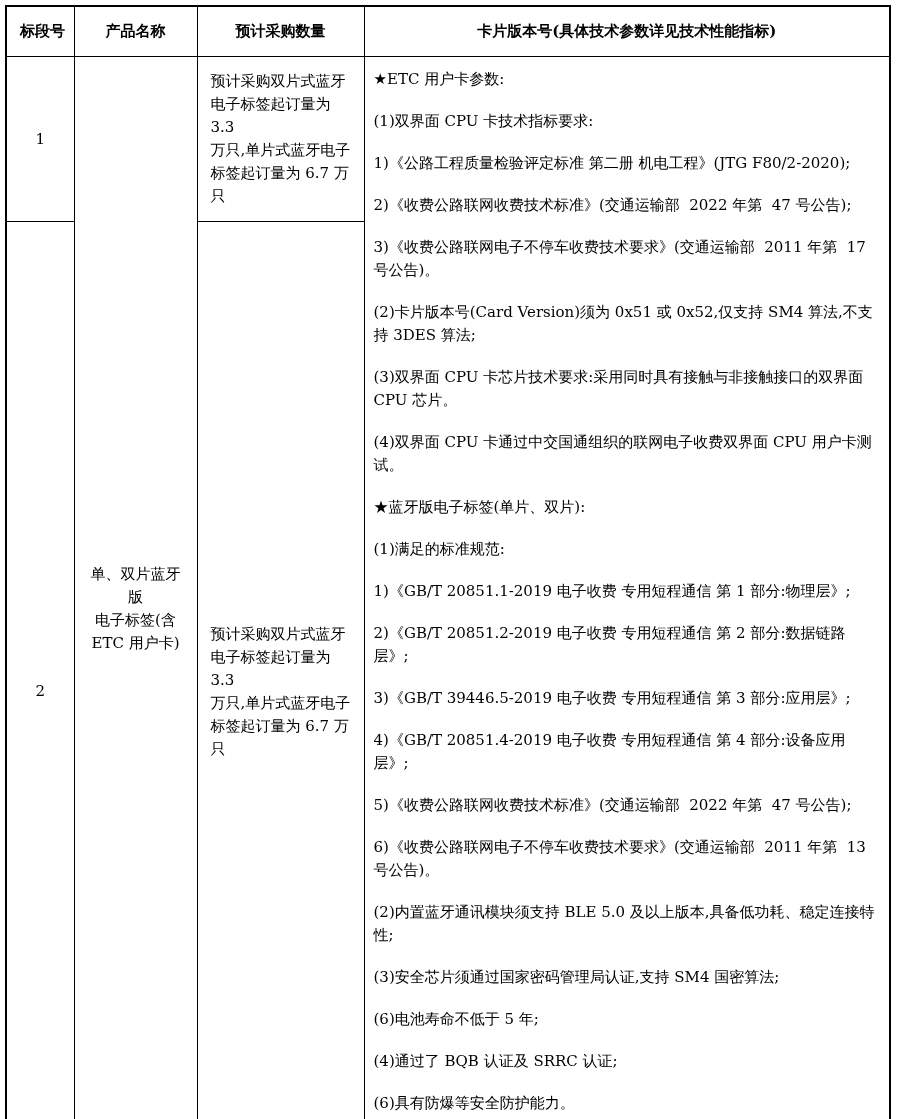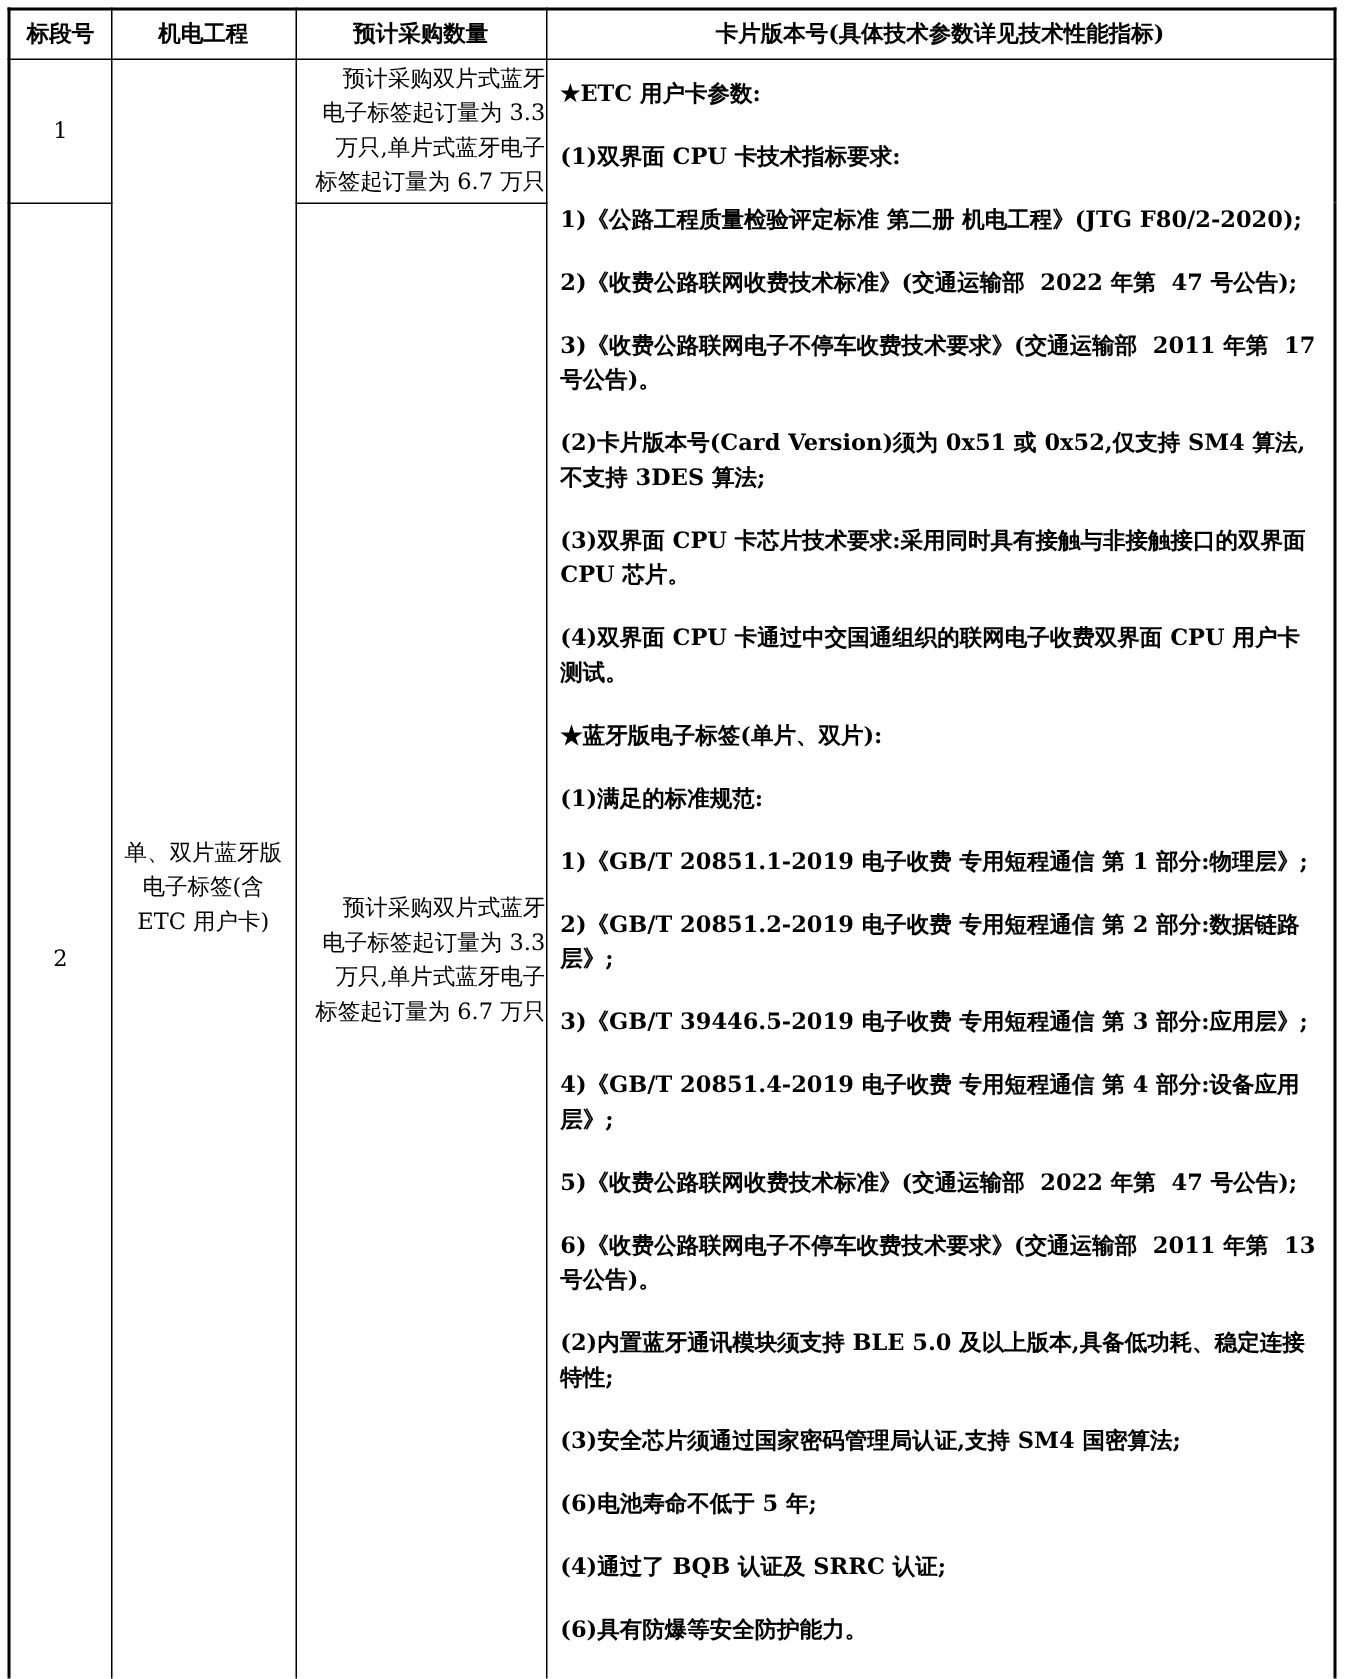--- a/index.html
+++ b/index.html
@@ -16,73 +16,72 @@
     margin: 5px 6px 5px 5px;
     width: 886px;
     height: 1109px;
     border: 2px solid #000;
   }
   col.c1 { width: 68px; }
   col.c2 { width: 123px; }
   col.c3 { width: 167px; }
   th, td {
     border: 1px solid #000;
-    padding: 0;
+    padding: 13px;
     font-size: 15px;
     line-height: 23px;
     overflow: hidden;
   }
   th.hdr {
     height: 33px;
     font-weight: bold;
     text-align: center;
     vertical-align: middle;
     white-space: nowrap;
   }
   tr.row-1 { height: 96px; }
   td.center-cell {
     text-align: center;
     vertical-align: middle;
     white-space: pre-wrap;
   }
   td.qty-cell {
-    text-align: right;
+    text-align: left;
     vertical-align: middle;
     white-space: pre-wrap;
     line-height: 23px;
   }
   td.params-cell {
     vertical-align: top;
     padding: 11px 12px 4px 9px;
   }
   .params-cell p {
     margin: 0 0 19px 0;
     line-height: 23px;
     white-space: pre-wrap;
-    font-weight: bold;
   }
   .params-cell p.note-line {
     font-weight: bold;
     margin-bottom: 0;
   }
 </style>
 </head>
 <body>
 
 <table class="doc-table">
   <colgroup>
     <col class="c1">
       <col class="c2">
       <col class="c3">
       <col class="c4">
   </colgroup>
   <tbody>
       <tr>
     <th class="hdr">标段号</th>
-    <th class="hdr">机电工程</th>
+    <th class="hdr">产品名称</th>
     <th class="hdr">预计采购数量</th>
     <th class="hdr">卡片版本号(具体技术参数详见技术性能指标)</th>
   </tr>
   <tr class="row-1">
     <td class="center-cell">1</td>
     <td class="center-cell" rowspan="2">单、双片蓝牙版
 电子标签(含
 ETC 用户卡)</td>
     <td class="qty-cell">预计采购双片式蓝牙
 电子标签起订量为 3.3

